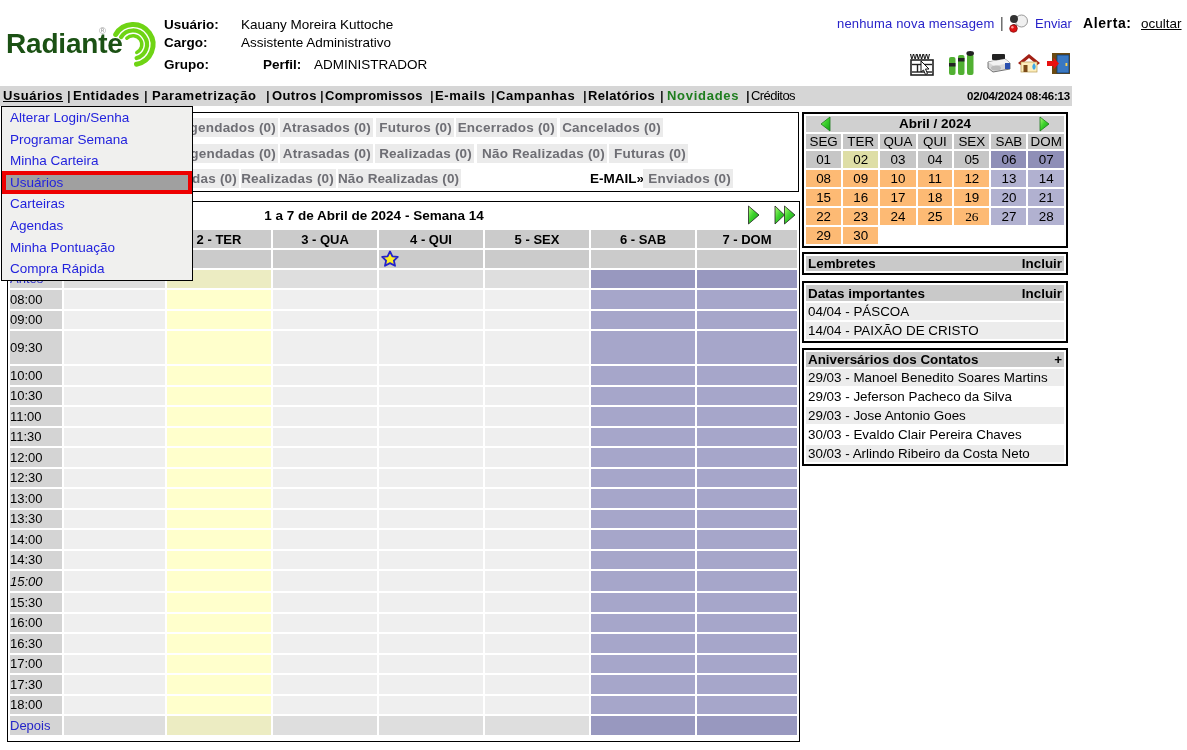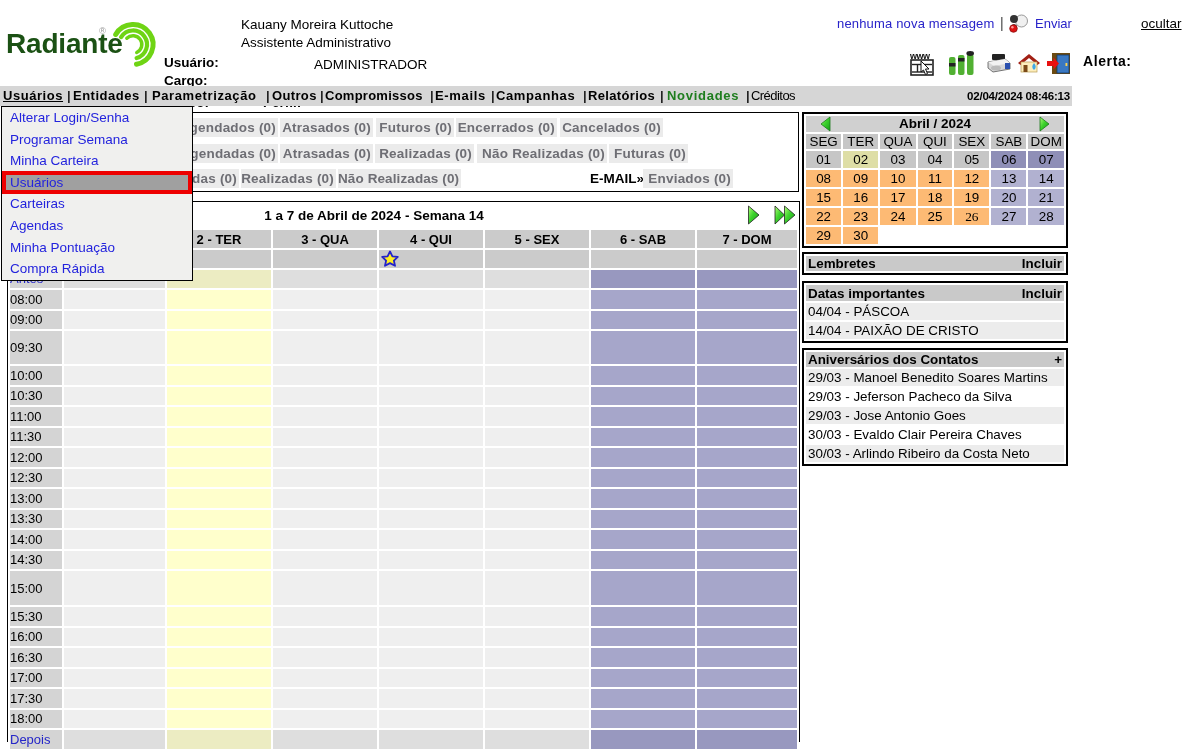--- a/index.html
+++ b/index.html
@@ -1,19 +1,19 @@
 <!DOCTYPE html>
 <html><head>
 <meta charset="utf-8">
 <style>
 * { margin:0; padding:0; box-sizing:border-box; }
 body { width:1187px; height:750px; position:relative; background:#fff;
   font-family:"Liberation Sans", sans-serif; font-size:13px; color:#000; overflow:hidden; }
 .abs { position:absolute; }
-.b { font-weight:bold;margin-top:38px; }
+.b { font-weight:bold; }
 .ui { font-size:13.5px; line-height:15px; white-space:nowrap; }
 
 
 #menubar { left:0; top:86px; width:1072px; height:20px; background:#d6d6d6;
   font-size:13px; font-weight:bold; line-height:20px; white-space:nowrap; letter-spacing:0.35px; }
 #menubar .grn { color:#1e7d1e; }
 #menubar .mbi, #menubar .mbp { position:absolute; top:0; }
 #menubar .mbp { font-weight:bold; color:#222; }
 #menudate { right:117px; top:90px; font-size:11.5px; font-weight:bold; letter-spacing:-0.2px; }
 
@@ -365,21 +365,21 @@
           <td class="tlbl" style="height:18.5px;">14:30</td>
           <td class="wd"></td>
           <td class="ye"></td>
           <td class="wd"></td>
           <td class="wd"></td>
           <td class="wd"></td>
           <td class="pu"></td>
           <td class="pu"></td>
         </tr>
         <tr>
-          <td class="tlbl" style="height:34px;">15:00</td>
+          <td class="tlbl" style="height:20px;font-style:italic;">15:00</td>
           <td class="wd"></td>
           <td class="ye"></td>
           <td class="wd"></td>
           <td class="wd"></td>
           <td class="wd"></td>
           <td class="pu"></td>
           <td class="pu"></td>
         </tr>
         <tr>
           <td class="tlbl" style="height:18.5px;">15:30</td>

